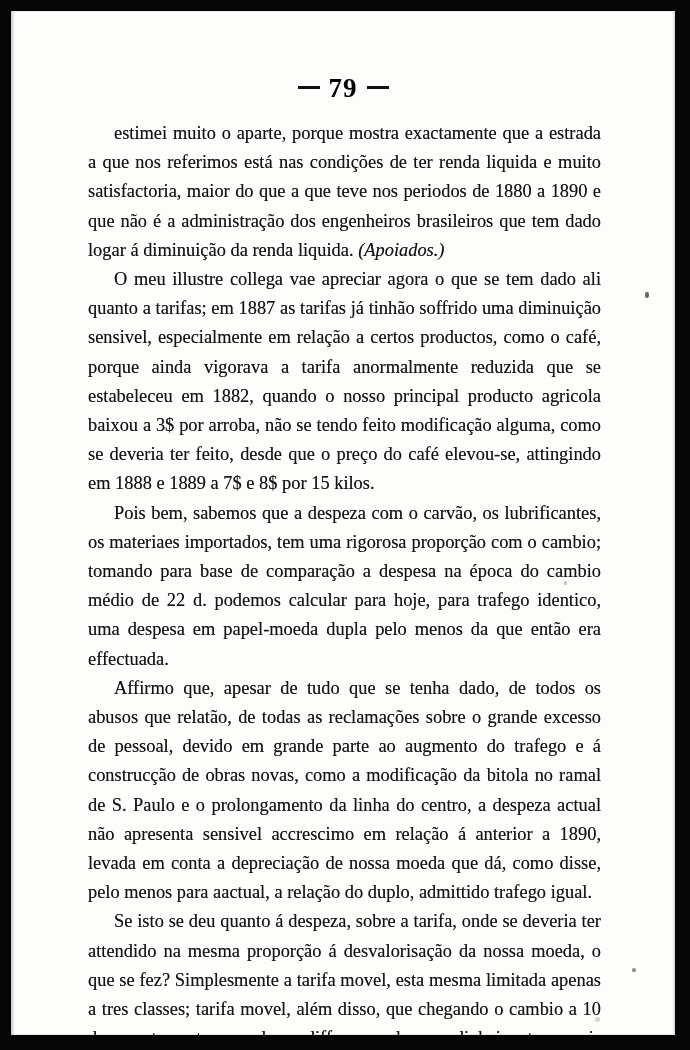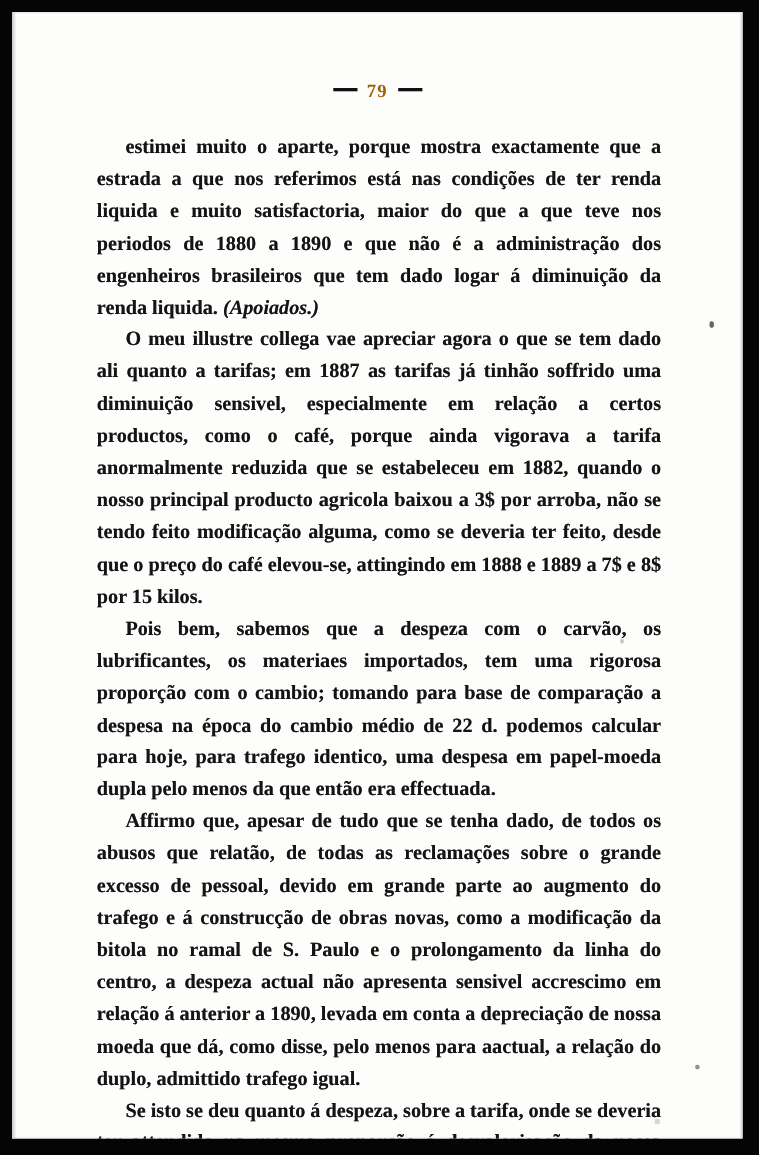--- a/index.html
+++ b/index.html
@@ -56,24 +56,24 @@
     pointer-events: none;
   }
 
   
   .folio {
     position: absolute;
     left: 0;
     top: 62px;
     width: 664px;
     text-align: center;
-    font-size: 17px;
+    font-size: 27px;
     font-weight: bold;
     letter-spacing: 1px;
-    color: #a16207;
+    color: #000000;
     font-family: "Liberation Serif", "DejaVu Serif", serif;
   }
   .folio .rule {
     display: inline-block;
     vertical-align: 0.30em;
     width: 22px;
     height: 3px;
     background: #111;
   }
   .folio .num {
@@ -91,21 +91,20 @@
     line-height: 29.2px;
     color: #141414;
     text-align: justify;
     text-justify: inter-word;
     -webkit-font-smoothing: none;
   }
   .para {
     margin: 0;
     text-indent: 26px;
     text-align: justify;
-    font-weight: bold;
   }
   .para i {
     font-style: italic;
   }
 
   
   .textblock {
     text-shadow: 0 0 0.35px rgba(0,0,0,0.55);
   }
 

